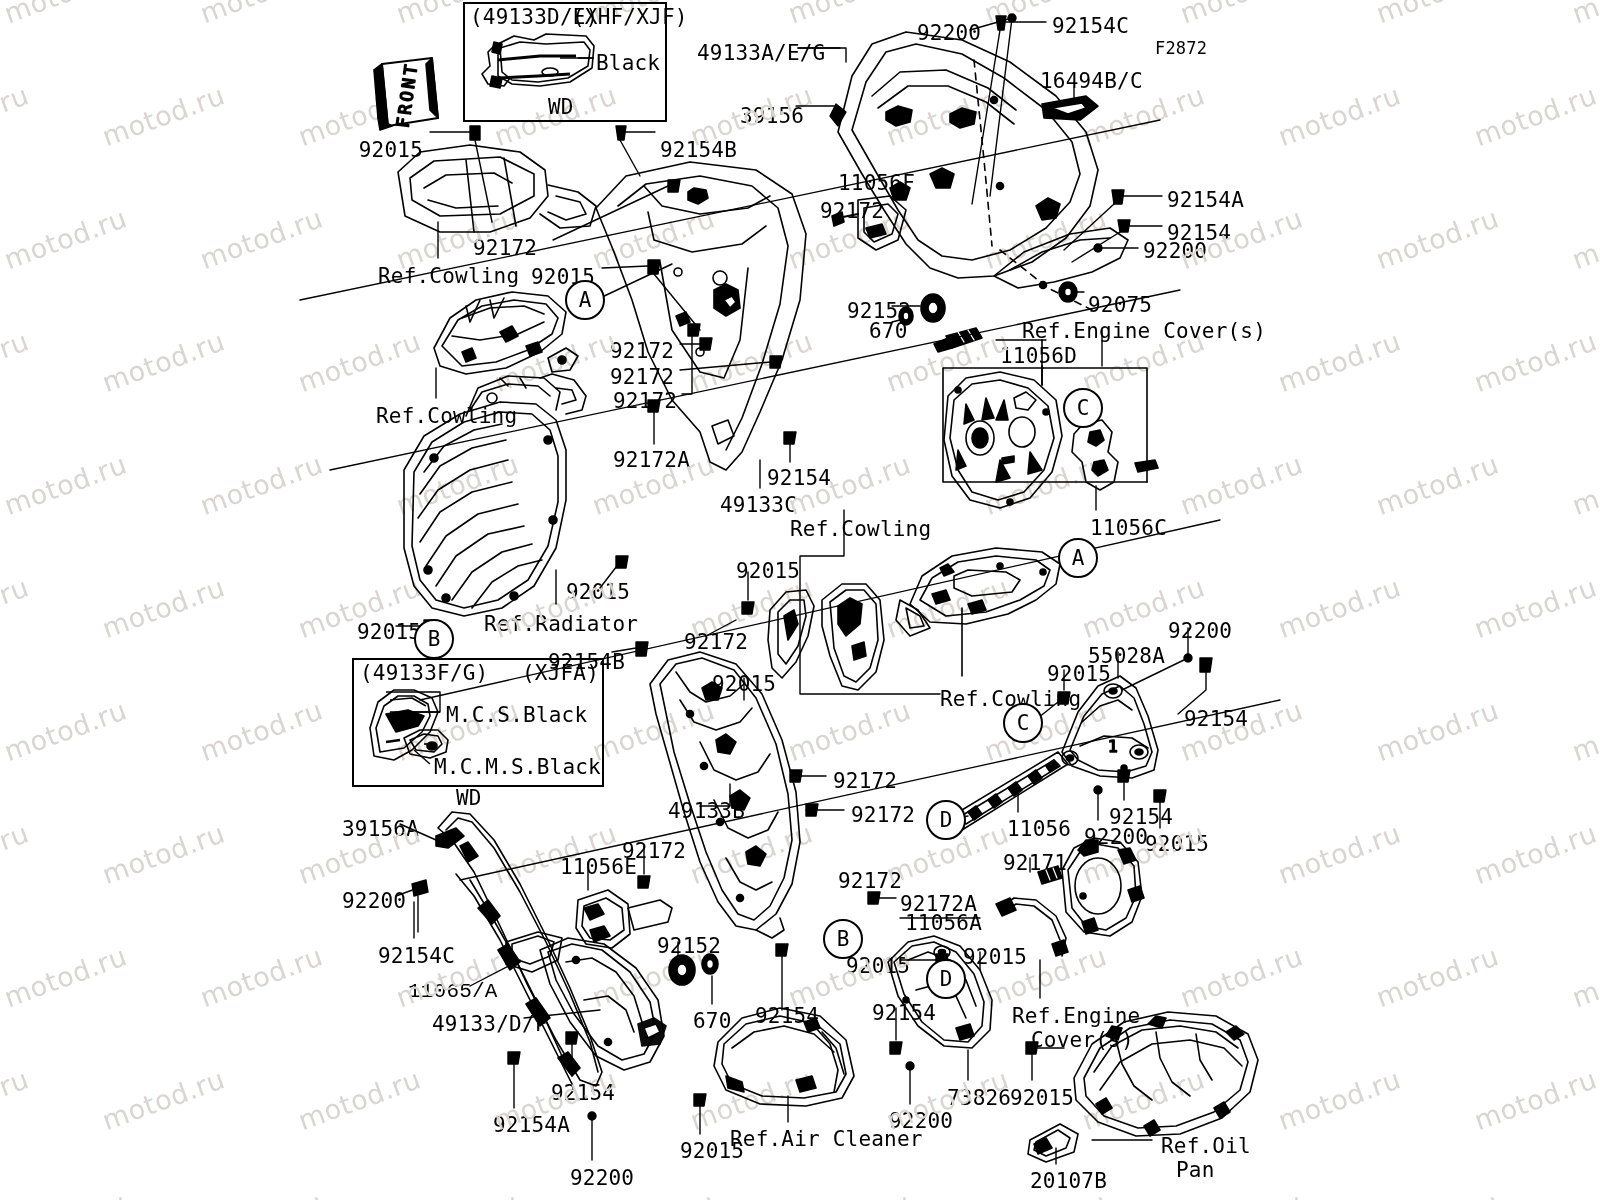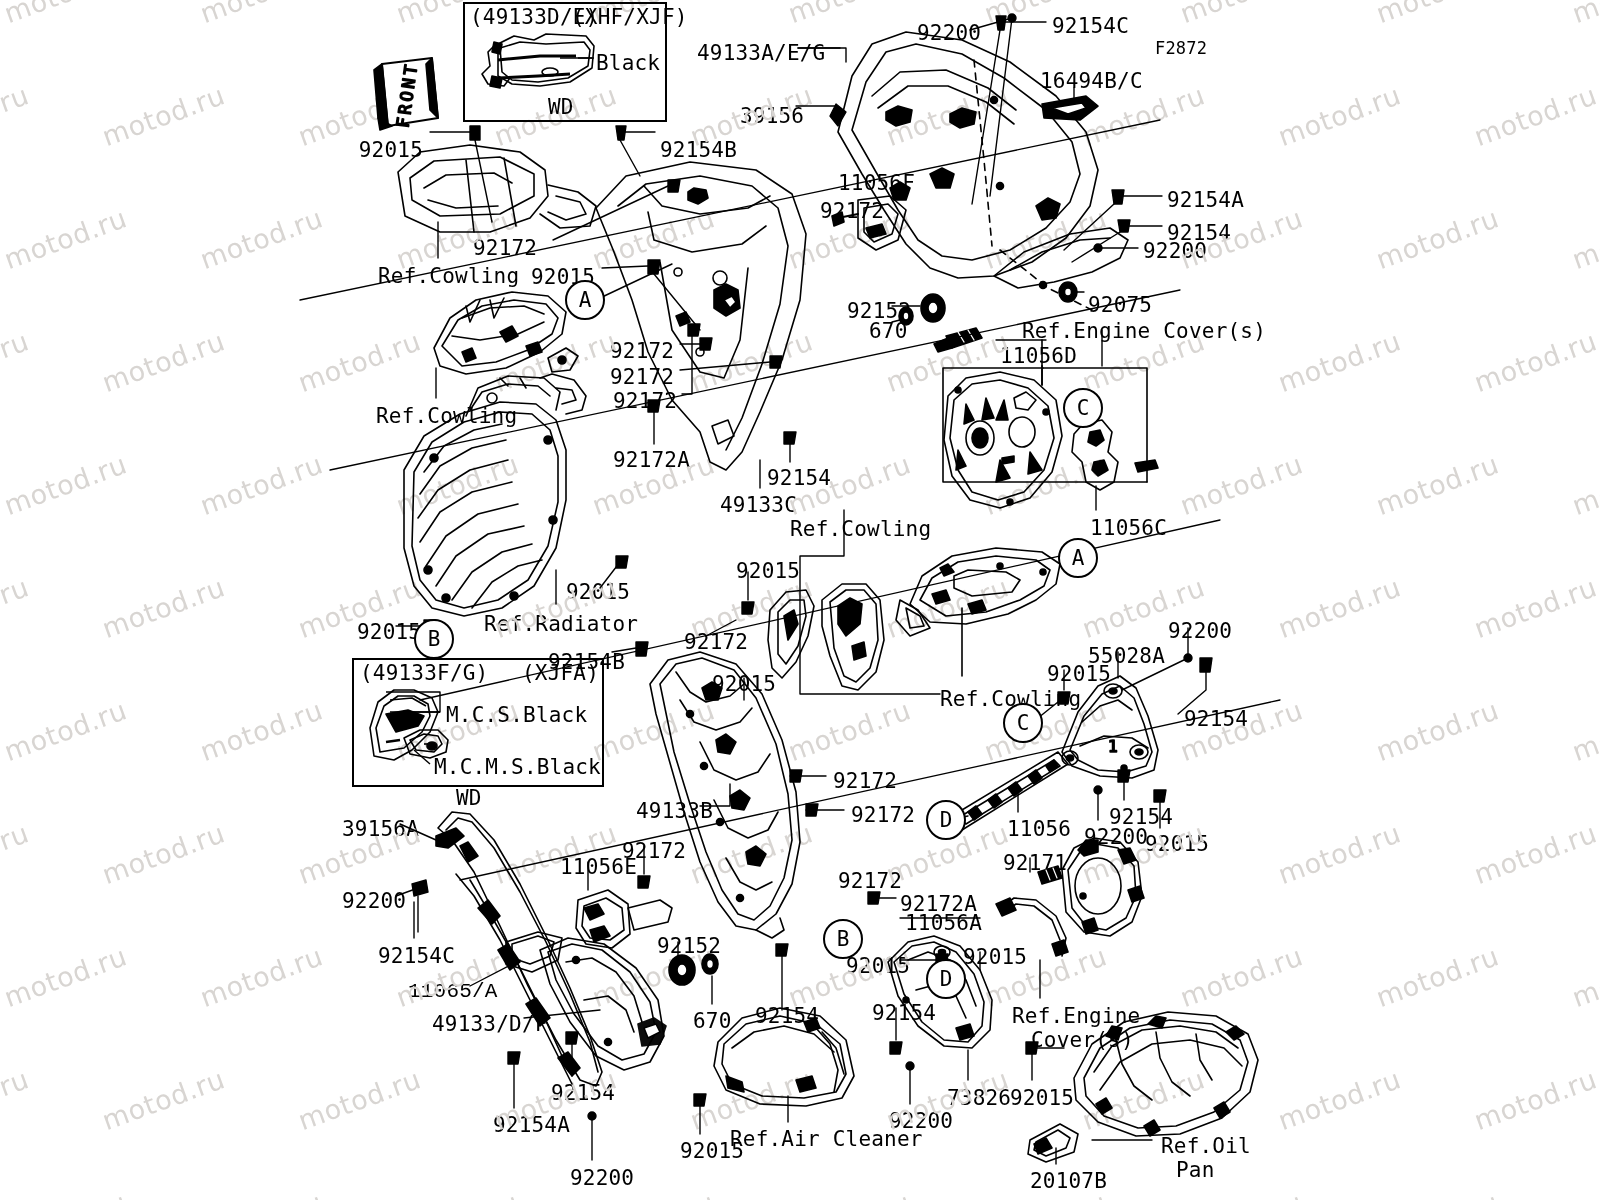--- a/index.html
+++ b/index.html
@@ -820,21 +820,21 @@
       <div class="lbl" style="left: 357px; top: 621px;">92015</div>
       <div class="lbl" style="left: 684px; top: 631px;">92172</div>
       <div class="lbl" style="left: 548px; top: 651px;">92154B</div>
       <div class="lbl" style="left: 712px; top: 673px;">92015</div>
       <div class="lbl" style="left: 940px; top: 688px;">Ref.Cowling</div>
       <div class="lbl" style="left: 1047px; top: 663px;">92015</div>
       <div class="lbl" style="left: 1088px; top: 645px; text-align: center;">55028A</div>
       <div class="lbl" style="left: 1168px; top: 620px;">92200</div>
       <div class="lbl" style="left: 1184px; top: 708px;">92154</div>
       <div class="lbl" style="left: 833px; top: 770px;">92172</div>
-      <div class="lbl" style="left: 636px; top: 800px;">49133B</div>
+      <div class="lbl" style="left: 668px; top: 800px;">49133B</div>
       <div class="lbl" style="left: 851px; top: 804px;">92172</div>
       <div class="lbl" style="left: 1007px; top: 818px;">11056</div>
       <div class="lbl" style="left: 1109px; top: 806px;">92154</div>
       <div class="lbl" style="left: 1145px; top: 833px;">92015</div>
       <div class="lbl" style="left: 1084px; top: 826px;">92200</div>
       <div class="lbl" style="left: 342px; top: 818px;">39156A</div>
       <div class="lbl" style="left: 622px; top: 840px;">92172</div>
       <div class="lbl" style="left: 560px; top: 856px;">11056E</div>
       <div class="lbl" style="left: 342px; top: 890px;">92200</div>
       <div class="lbl" style="left: 1003px; top: 852px; text-align: center;">92171</div>

